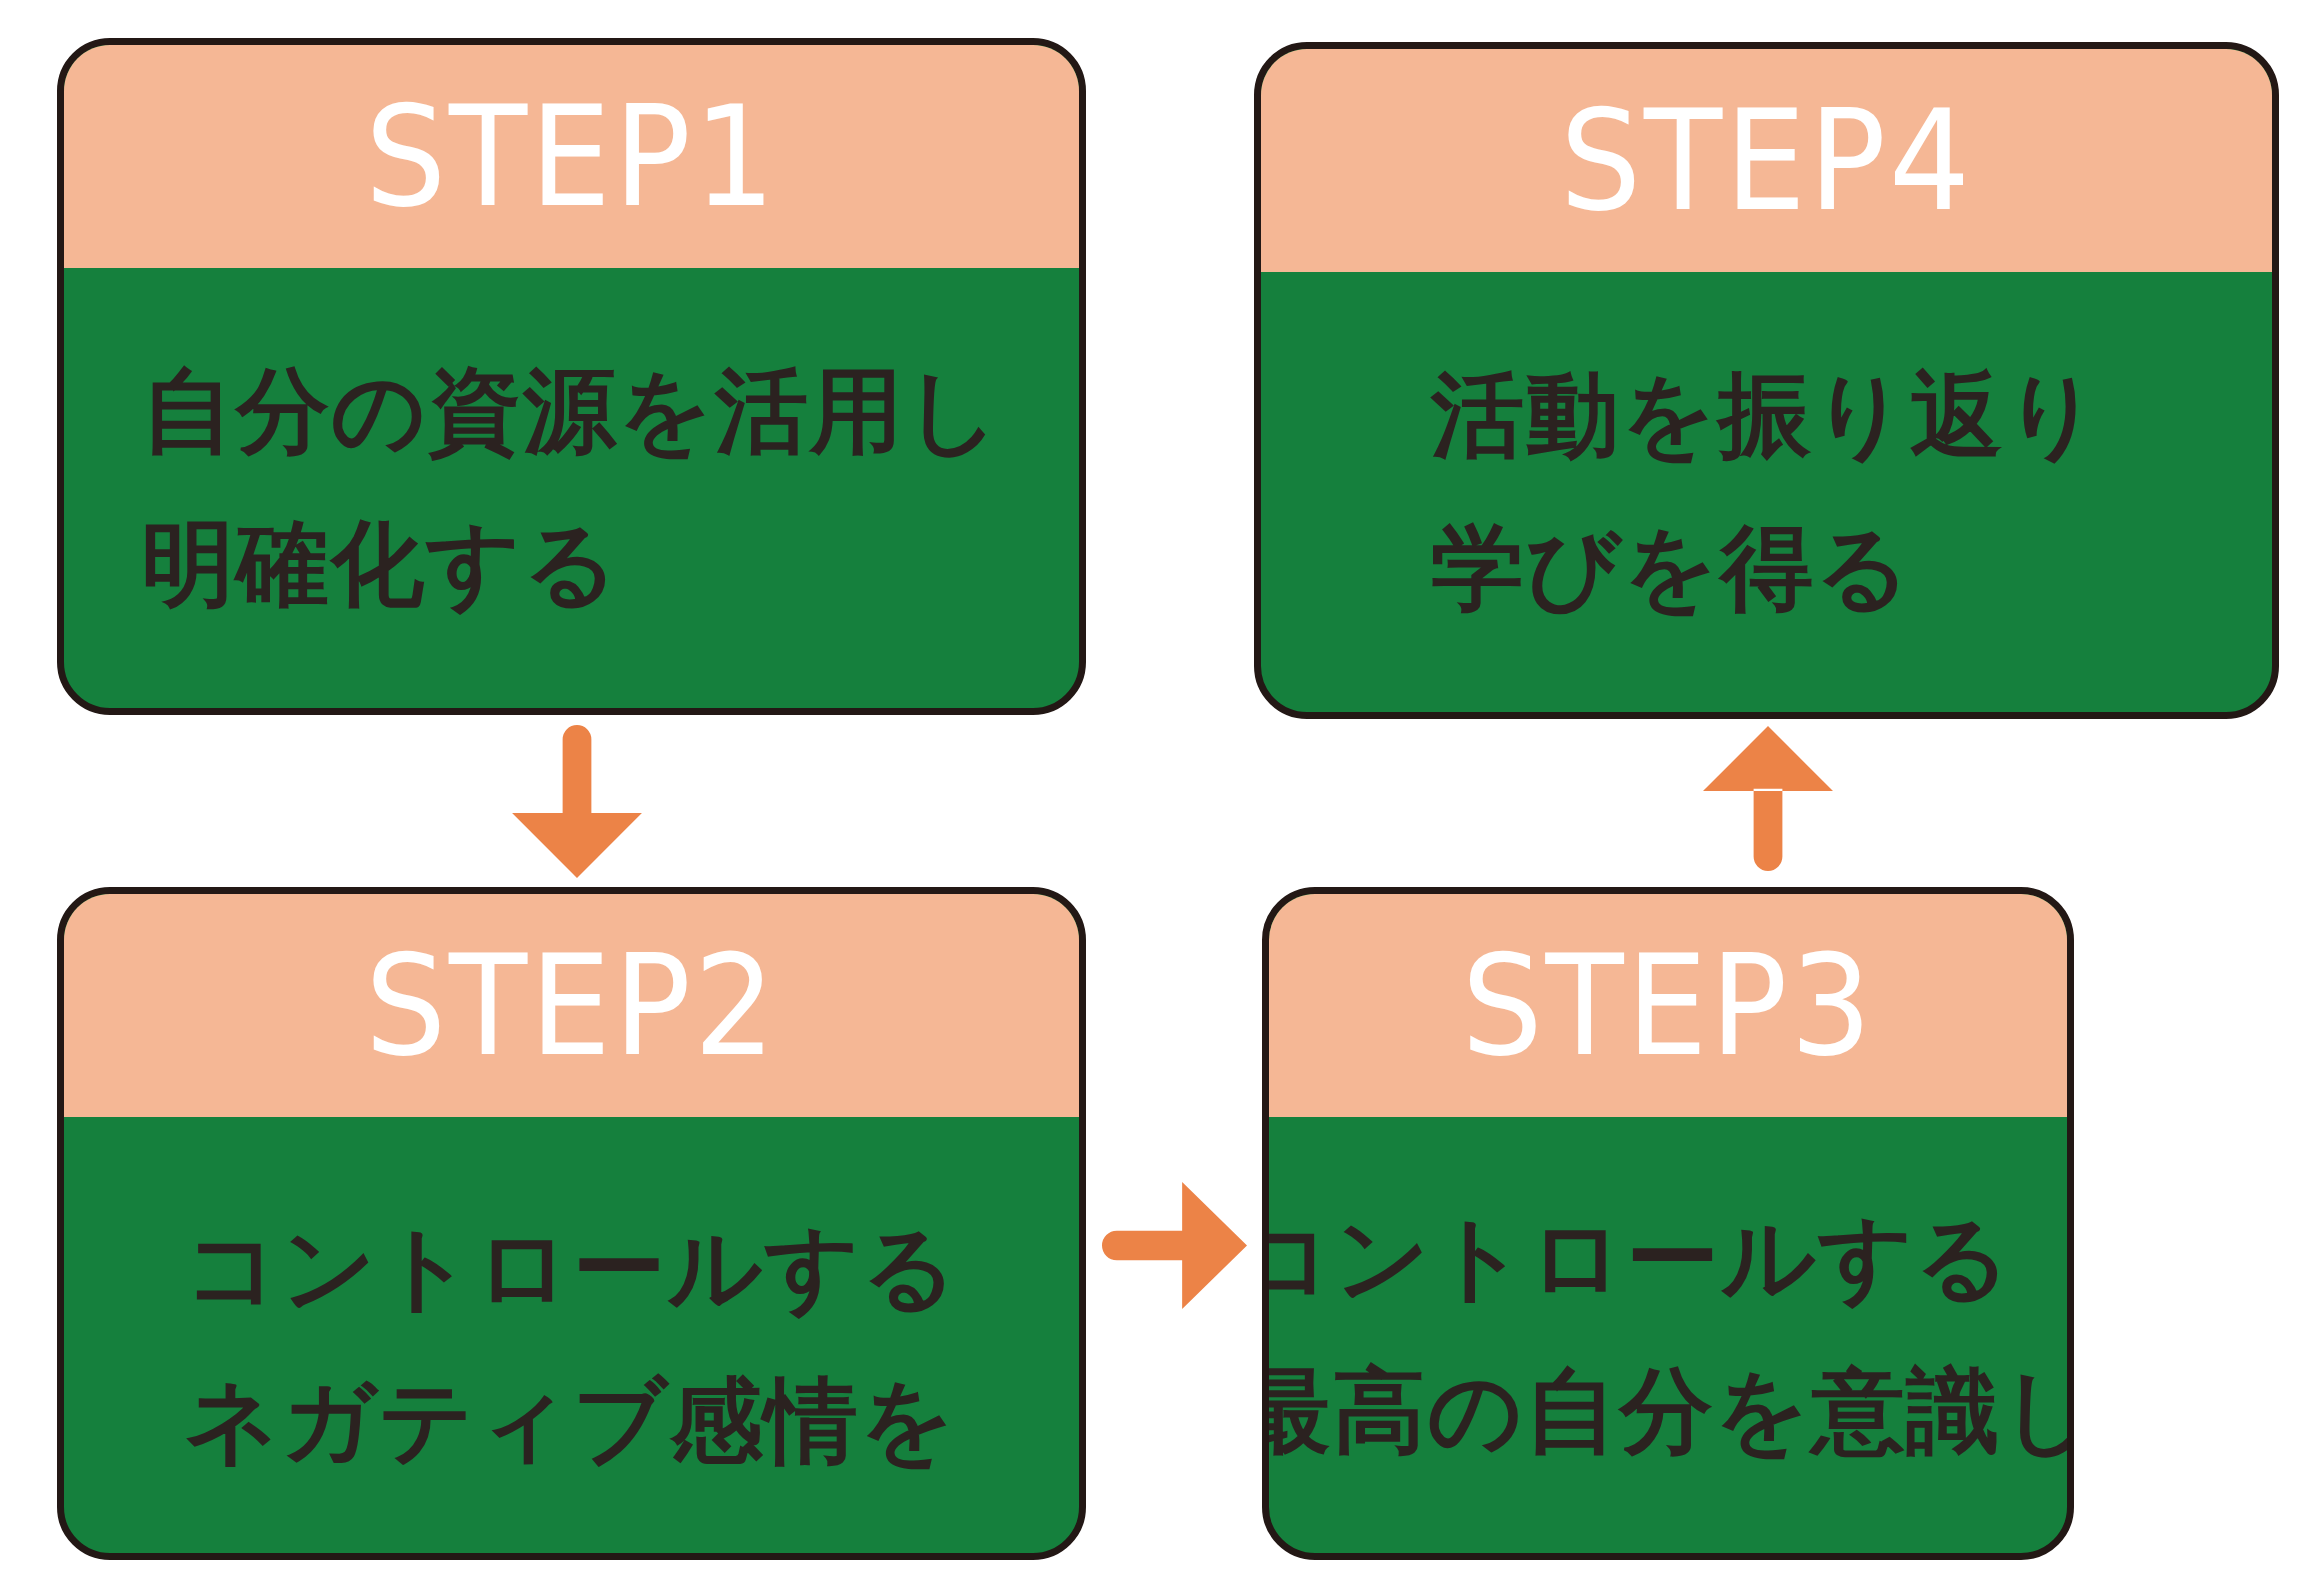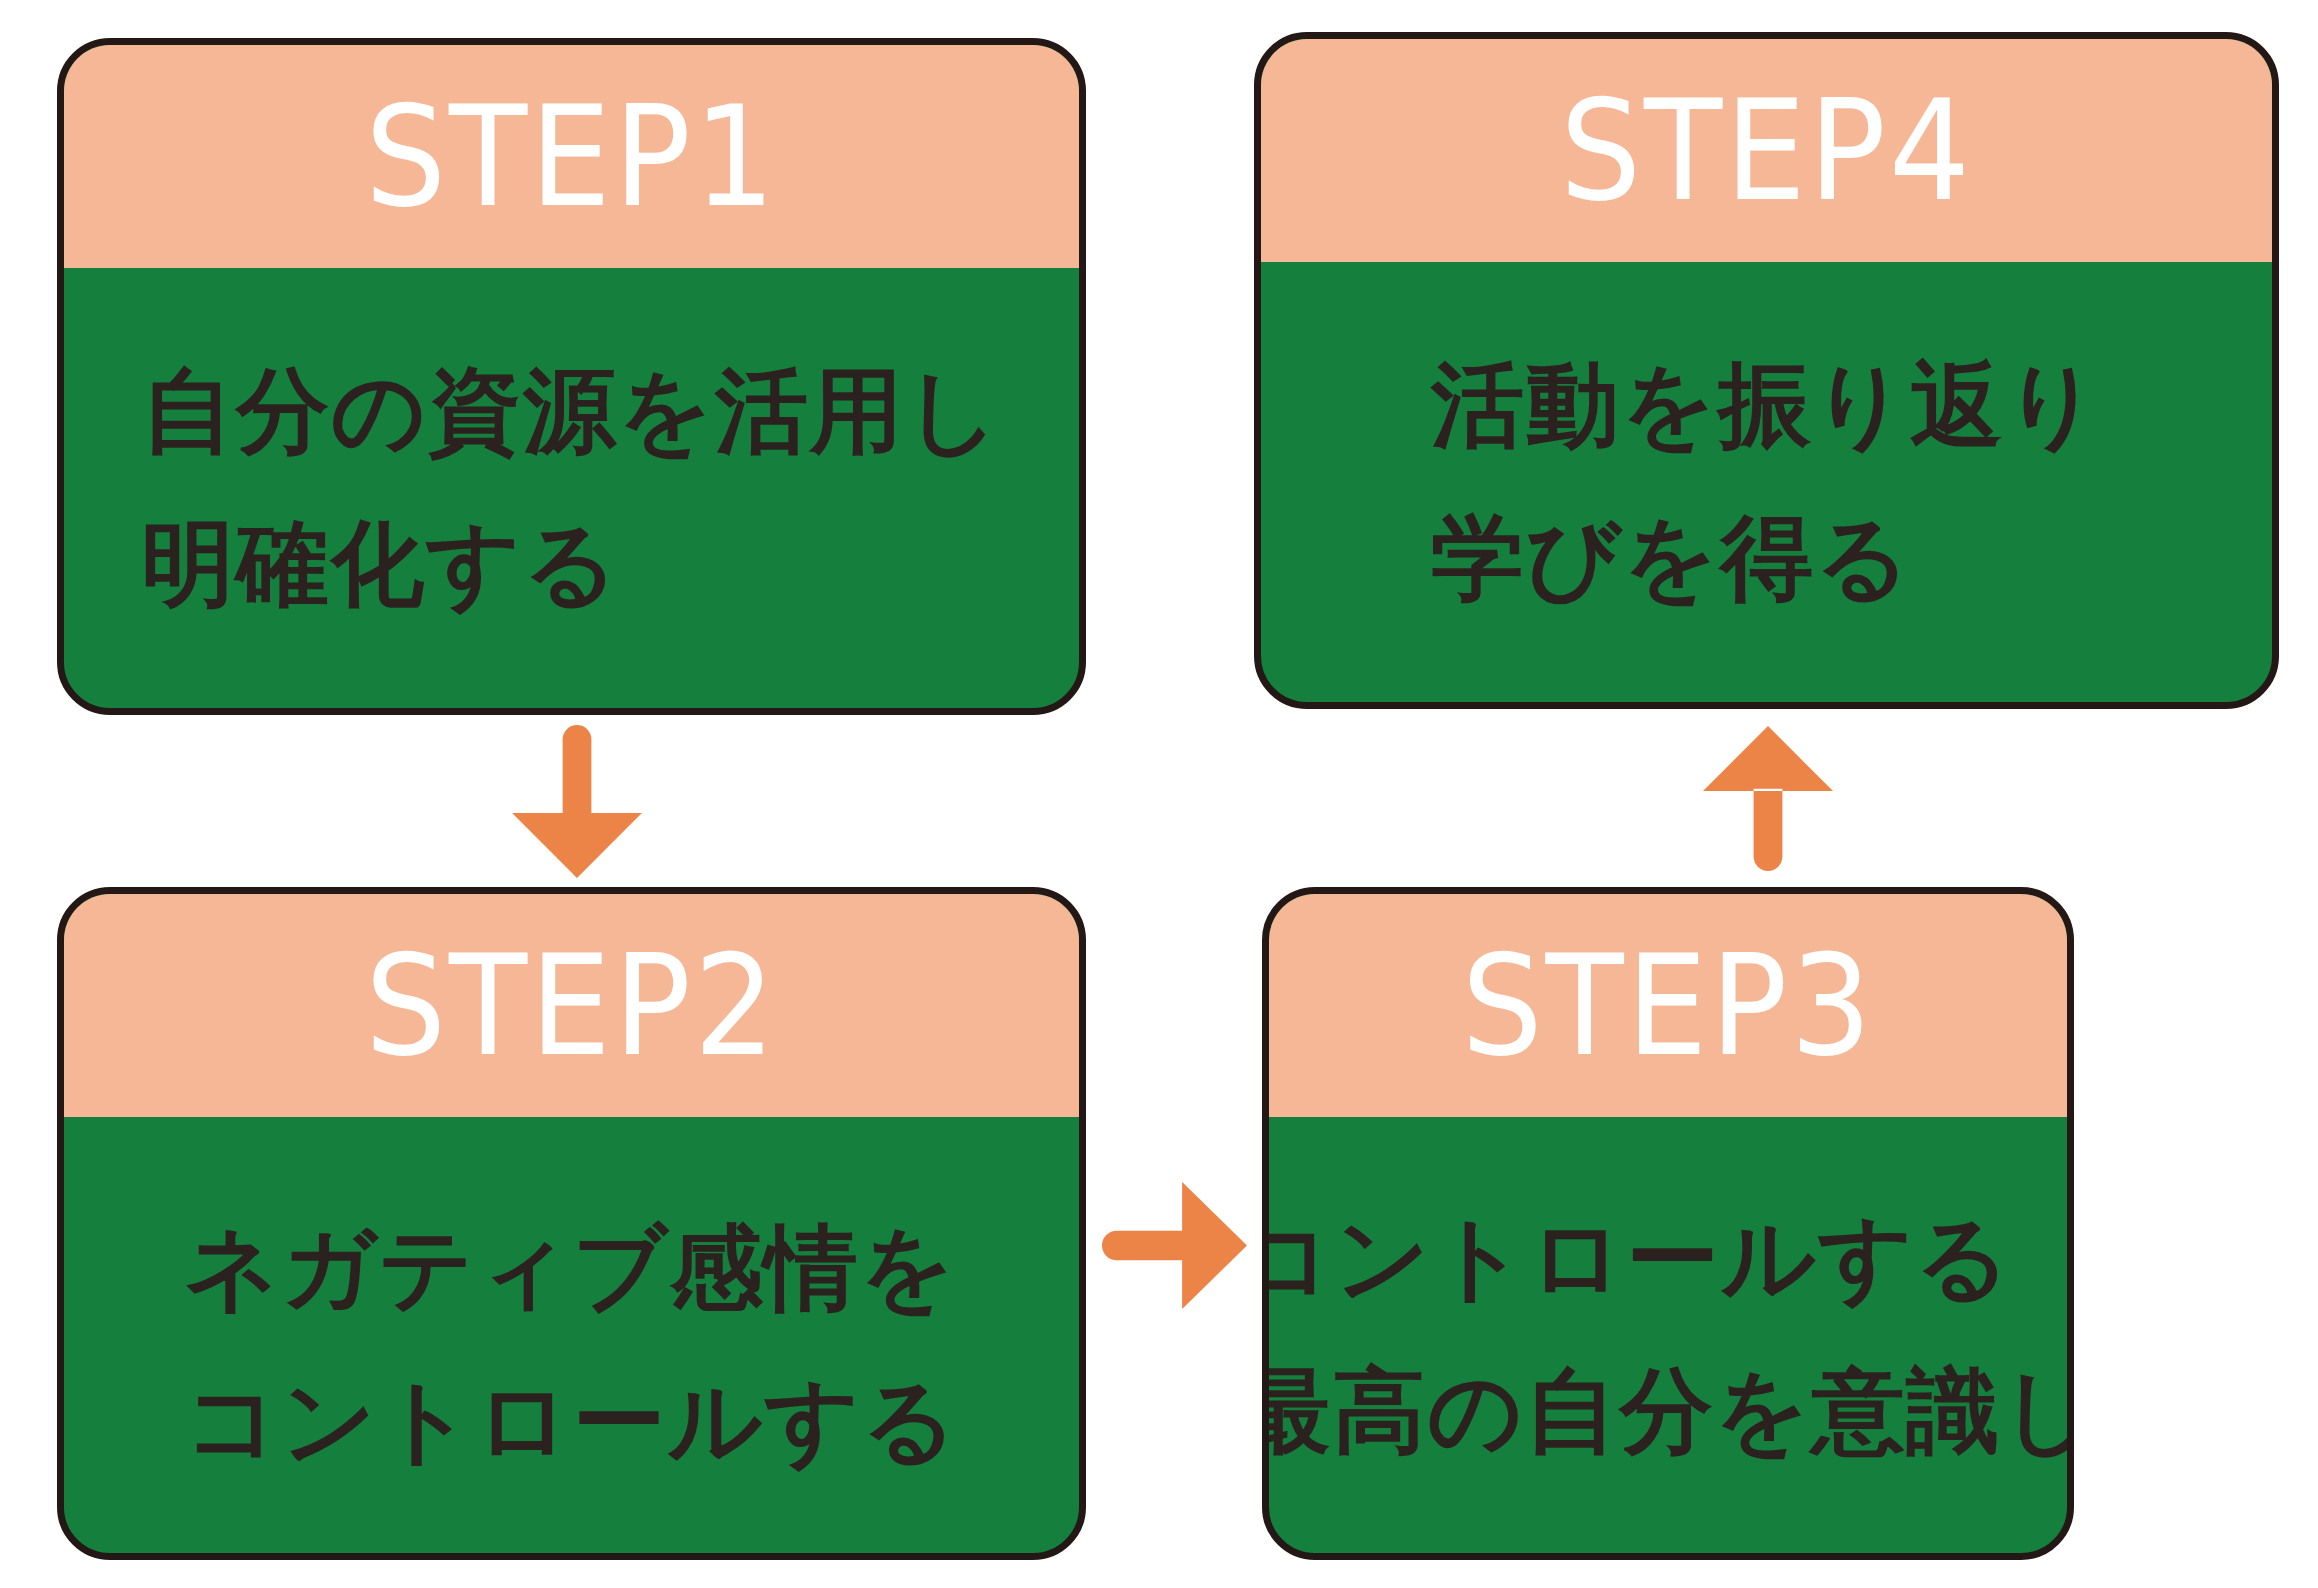--- a/index.html
+++ b/index.html
@@ -19,21 +19,21 @@
     position: absolute;
     box-sizing: border-box;
     border: 7px solid #231815;
     border-radius: 53px;
     background: #15803d;
     overflow: hidden;
     display: flex;
     flex-direction: column;
   }
   .box-top-left     { left: 57px;  top: 38px;   width: 1029px; height: 677px; }
-  .box-top-right    { left: 1254px; top: 32px;   width: 1025px; height: 677px; }
+  .box-top-right    { left: 1254px; top: 42px;   width: 1025px; height: 677px; }
   .box-bottom-left  { left: 57px;  top: 887px; width: 1029px; height: 673px; gap: 20px; }
   .box-bottom-right { left: 1262px; top: 887px; width: 812px; height: 673px; }
 
   .box-header {
     height: 223px;
     flex: 0 0 223px;
     background: #F5B795;
     display: flex;
     align-items: center;
     justify-content: center;
@@ -101,22 +101,22 @@
       </div>
     </div>
   </div>
 
   <div class="step-box box-bottom-left">
     <div class="box-header">
       <span class="step-label">STEP2</span>
     </div>
     <div class="box-body">
       <div class="body-text">
+        <span class="line">コントロールする</span>
         <span class="line">ネガティブ感情を</span>
-        <span class="line">コントロールする</span>
       </div>
     </div>
   </div>
 
   <div class="step-box box-bottom-right">
     <div class="box-header">
       <span class="step-label">STEP3</span>
     </div>
     <div class="box-body">
       <div class="body-text">

